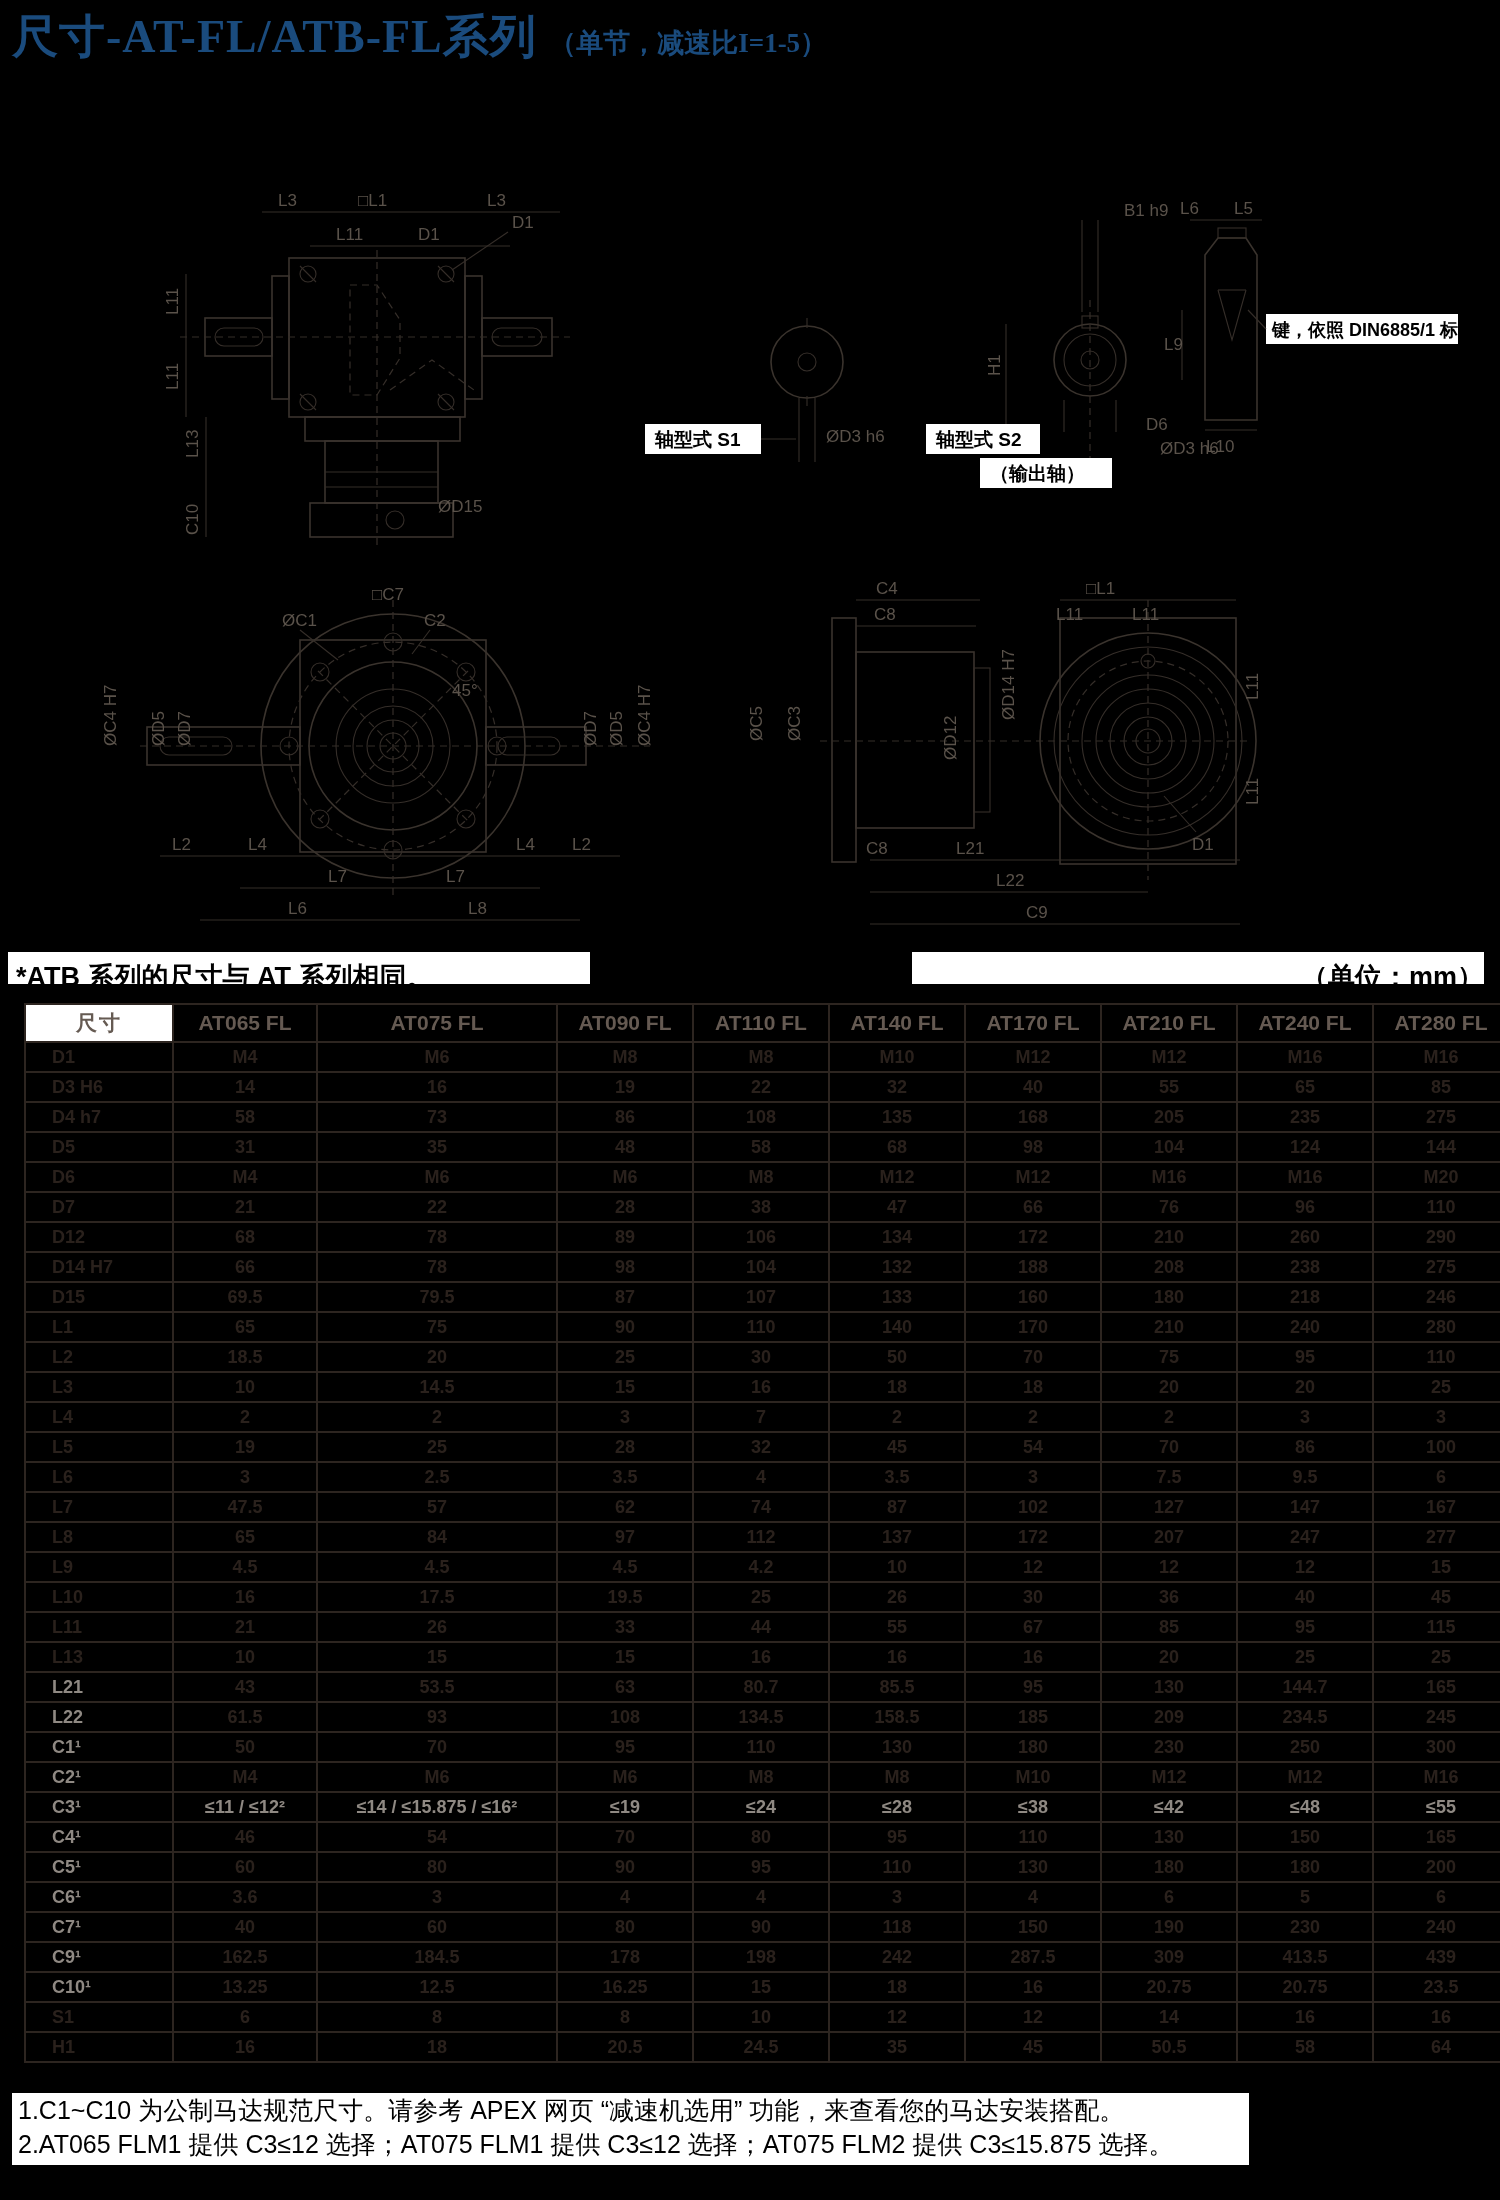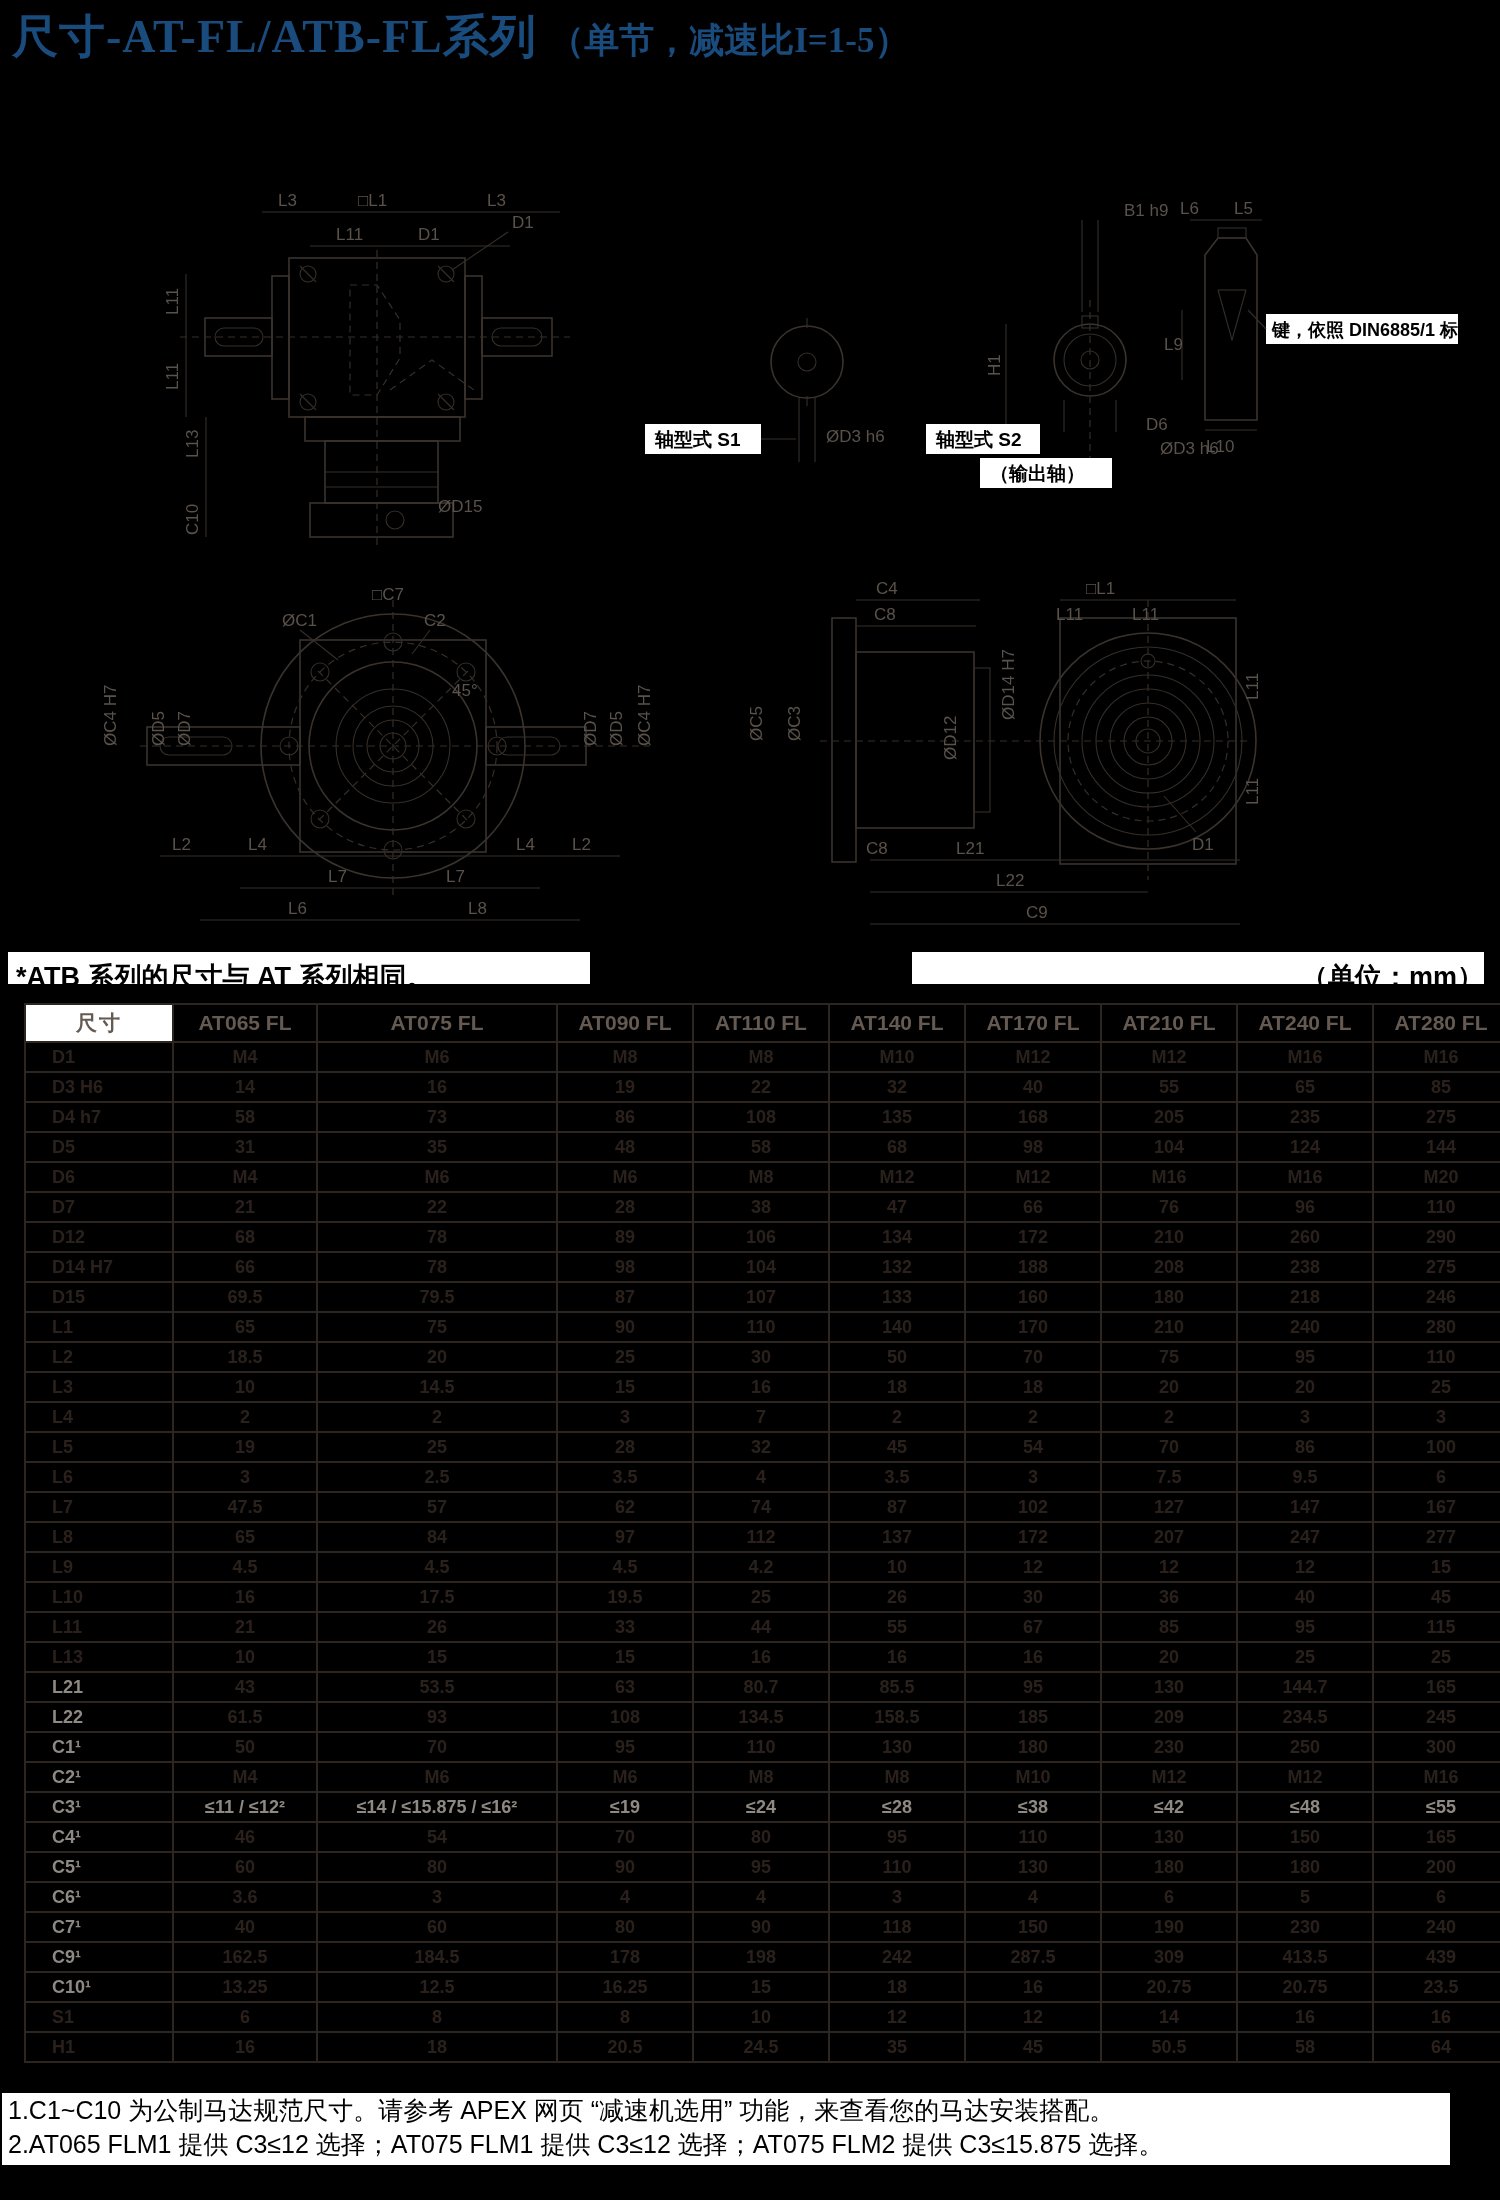--- a/index.html
+++ b/index.html
@@ -1,40 +1,40 @@
 <!DOCTYPE html>
 <html><head>
 <meta charset="utf-8">
 <style>
   html,body{margin:0;padding:0;background:#000;width:1500px;height:2200px;position:relative;
     font-family:"Liberation Sans",sans-serif;-webkit-font-smoothing:antialiased;}
   #page{position:absolute;inset:0;width:1500px;height:2200px;background:#000;overflow:hidden;}
   .title{position:absolute;left:12px;top:6px;color:#1a4b7d;font-family:"Liberation Serif",serif;
     font-weight:bold;font-size:46px;letter-spacing:1px;white-space:nowrap;}
-  .title .sub{font-size:35px;letter-spacing:0;font-family:Liberation Serif, serif;}
+  .title .sub{font-size:27px;letter-spacing:0;font-family:Liberation Serif, serif;}
   svg.draw{position:absolute;left:0;top:60px;}
   svg.draw .ln{stroke:#3a332d;stroke-width:1.6;fill:none;}
   svg.draw .thin{stroke:#352e29;stroke-width:1.1;fill:none;}
   svg.draw .dash{stroke:#352e29;stroke-width:1.2;fill:none;stroke-dasharray:7 5;}
   svg.draw text{fill:#5a524a;font-size:17px;font-family:"Liberation Sans",sans-serif;}
   svg.draw .wbox{fill:#ffffff;stroke:none;}
   svg.draw .wtxt{fill:#000;font-size:19px;font-weight:600;}
   .notebar{position:absolute;top:952px;height:32px;background:#fff;color:#000;
     font-size:27px;font-weight:600;line-height:50px;white-space:nowrap;}
   #note-atb{left:8px;width:574px;padding-left:8px;}
   #note-unit{left:912px;width:572px;text-align:right;padding-right:0;}
   #dimtable{position:absolute;left:24px;top:1003px;width:1484px;border-collapse:collapse;
     table-layout:fixed;}
   #dimtable td{border:2px solid #2d2520;height:28px;text-align:center;vertical-align:middle;
     color:#2a211c;font-size:18px;font-weight:700;overflow:hidden;white-space:nowrap;padding:0;}
   #dimtable tr.hdr td{height:36px;color:#655a52;font-size:21px;}
   #dimtable td.sizecell{background:#fff;color:#000;font-size:26px;font-weight:bold;letter-spacing:2px;}
   #dimtable td.rowlabel{text-align:left;padding-left:26px;}
   #dimtable .light{color:#8f8983;}
-  .footer{position:absolute;left:2px;top:2093px;width:1448px;height:72px;background:#fff;color:#000;}
+  .footer{position:absolute;left:12px;top:2093px;width:1237px;height:72px;background:#fff;color:#000;}
   .footer div{font-size:25px;line-height:34px;padding-left:6px;white-space:nowrap;}
 </style>
 </head>
 <body>
 
 <div id="page">
 
   <div class="title">
     <span>尺寸-AT-FL/ATB-FL系列</span>
     <span class="sub">（单节，减速比I=1-5）</span>

